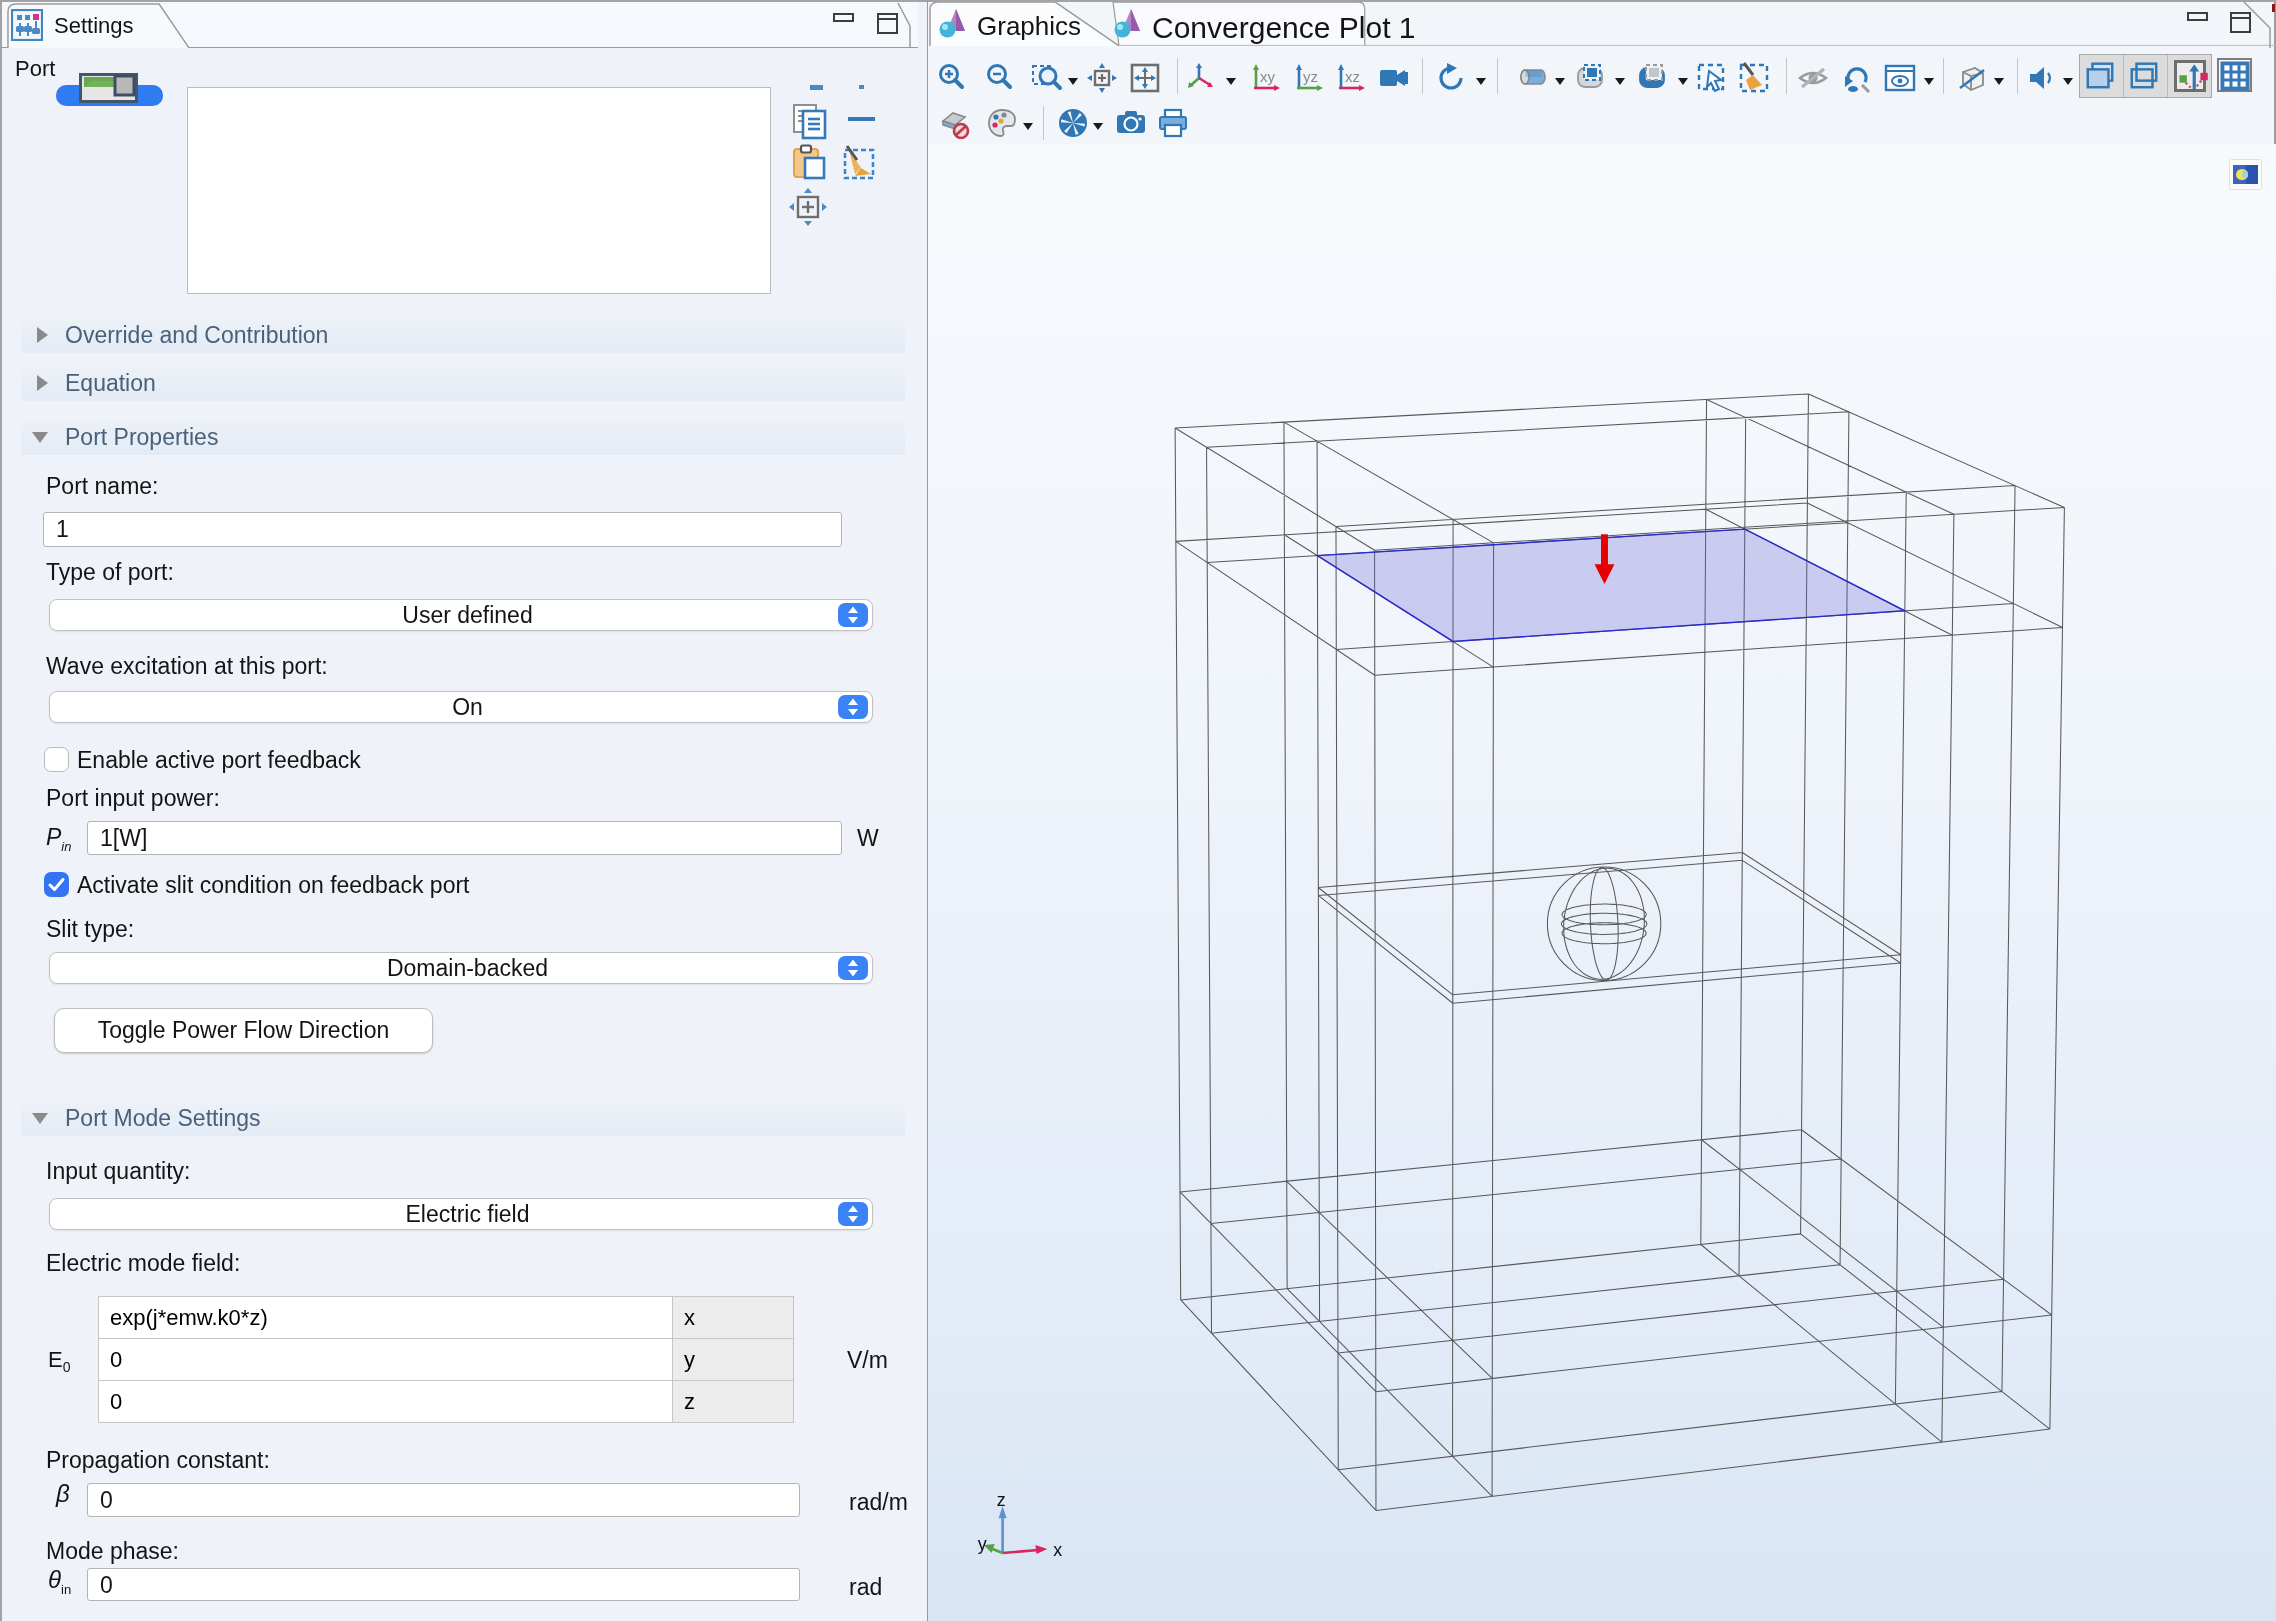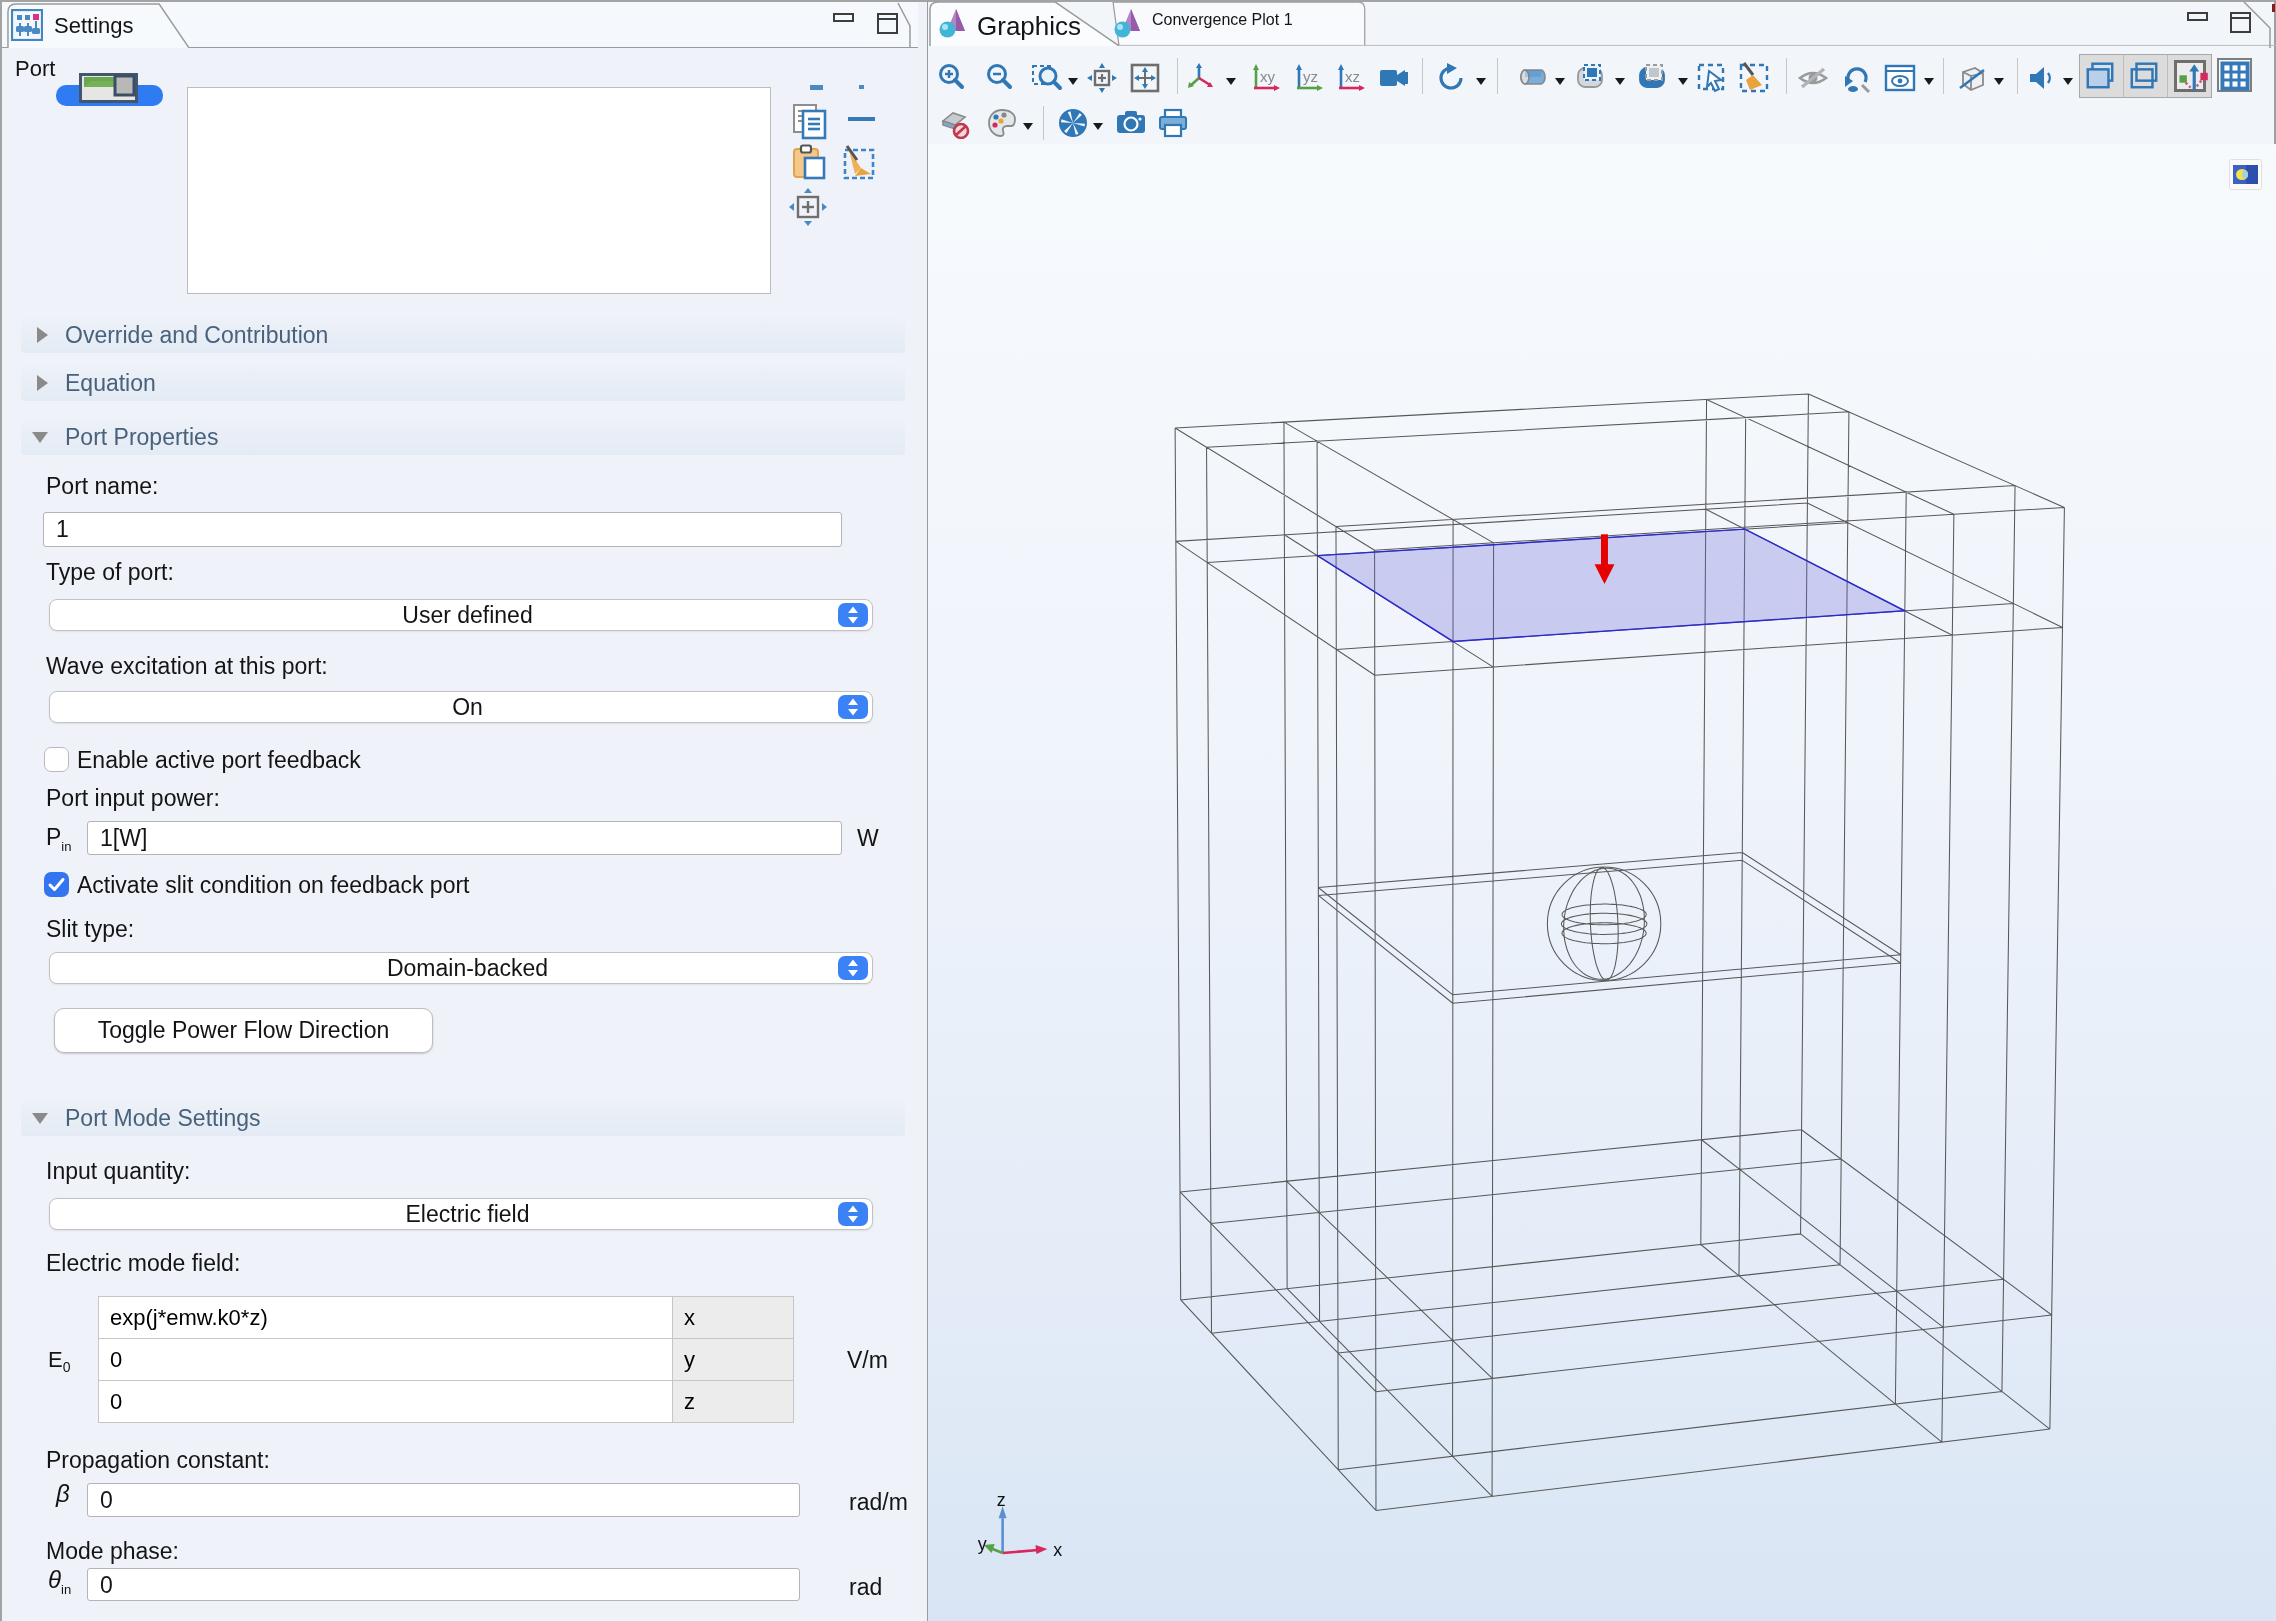--- a/index.html
+++ b/index.html
@@ -140,21 +140,21 @@
     </div>
     <div class="label" style="left:44px;top:651px">Wave excitation at this port:</div>
     <div class="dd" style="top:689px">On
       <span class="stepper"><svg width="30" height="24" viewBox="0 0 30 24">
             <path d="M15,3.5 L20,10 L10,10 Z M15,20.5 L20,14 L10,14 Z" fill="#fff"></path>
           </svg></span>
     </div>
     <div class="cb off" style="left:42px;top:745px"></div>
     <div class="label" style="left:75px;top:745px">Enable active port feedback</div>
     <div class="label" style="left:44px;top:783px">Port input power:</div>
-    <div class="label" style="left:44px;top:822px;">P<sub style="font-size:13px">in</sub></div>
+    <div class="label" style="left:44px;top:822px;font-style:italic">P<sub style="font-size:13px">in</sub></div>
     <div class="tinput" style="left:85px;top:819px;width:755px;height:34px">1[W]</div>
     <div class="unit" style="left:855px;top:823px">W</div>
     <div class="cb on" style="left:42px;top:870px">
       <svg width="25" height="25" viewBox="0 0 25 25">
           <path d="M6,13 L10.5,17.5 L19,7.5" fill="none" stroke="#fff" stroke-width="3" stroke-linecap="round" stroke-linejoin="round"></path>
         </svg>
     </div>
     <div class="label" style="left:75px;top:870px">Activate slit condition on feedback port</div>
     <div class="label" style="left:44px;top:914px">Slit type:</div>
     <div class="dd" style="top:950px">Domain-backed
@@ -213,21 +213,21 @@
       <circle cx="9.5" cy="21.5" r="8" fill="#42b4d6"></circle>
       <circle cx="7" cy="19" r="3" fill="#a8e4f4"></circle>
     </svg>
     <div class="label" style="left:49px;top:9px;font-size:26px">Graphics</div>
     <svg class="abs" style="left:185px;top:6px" width="30" height="31" viewBox="0 0 30 31">
       <path d="M18,1 L27,23 L9,23 Z" fill="#b285c4"></path>
       <path d="M18,1 L27,23 L18,23 Z" fill="#965caa"></path>
       <circle cx="9.5" cy="21.5" r="8" fill="#42b4d6"></circle>
       <circle cx="7" cy="19" r="3" fill="#a8e4f4"></circle>
     </svg>
-    <div class="label" style="left:224px;top:9px;font-size:16px">Convergence Plot 1</div>
+    <div class="label" style="left:224px;top:9px;font-size:30px">Convergence Plot 1</div>
     <div class="winmin" style="left:1259px;top:10px"></div>
     <div class="winmax" style="left:1302px;top:10px"></div>
     <svg class="abs" style="left:1311px;top:0" width="38" height="46" viewBox="0 0 38 46">
       <path d="M5,0 L31,26 L31,46" stroke="#9b9b9b" stroke-width="1.5" fill="none"></path>
     </svg>
     <div class="abs" style="left:1344px;top:2px;width:3px;height:8px;background:#8b1a1a"></div>
     <div id="rtools">
       <svg class="ticon" style="left:8px;top:16px" width="32" height="32" viewBox="0 0 32 32">
           <circle cx="13" cy="12" r="8.5" fill="none" stroke="#3077b5" stroke-width="3"></circle>
           <line x1="19" y1="18" x2="26" y2="25" stroke="#3077b5" stroke-width="4" stroke-linecap="round"></line>

